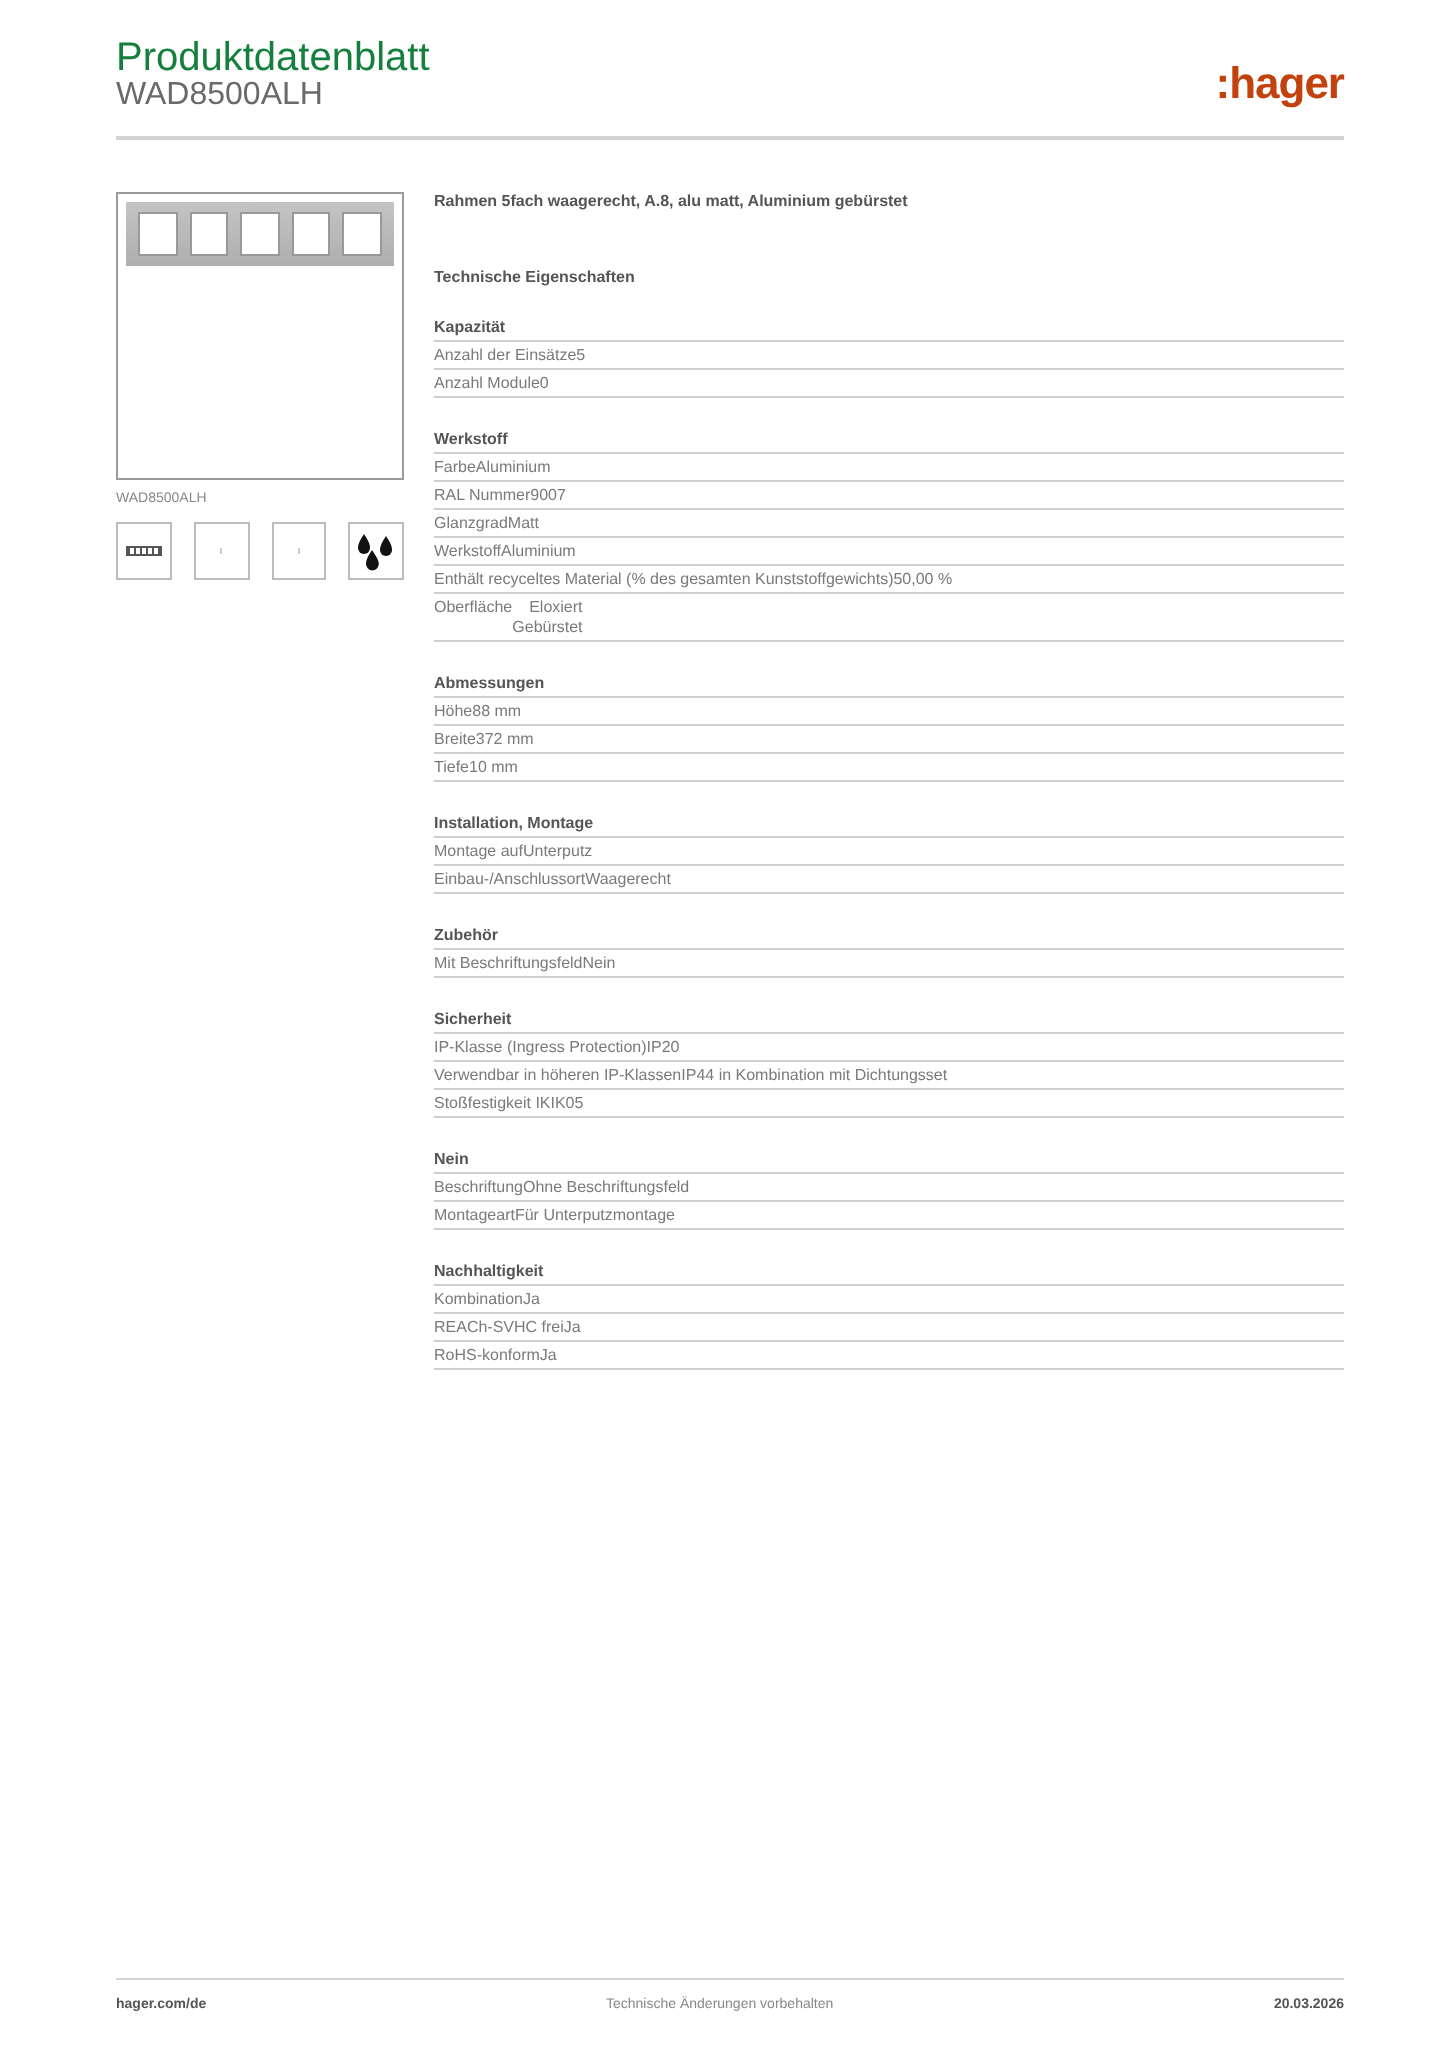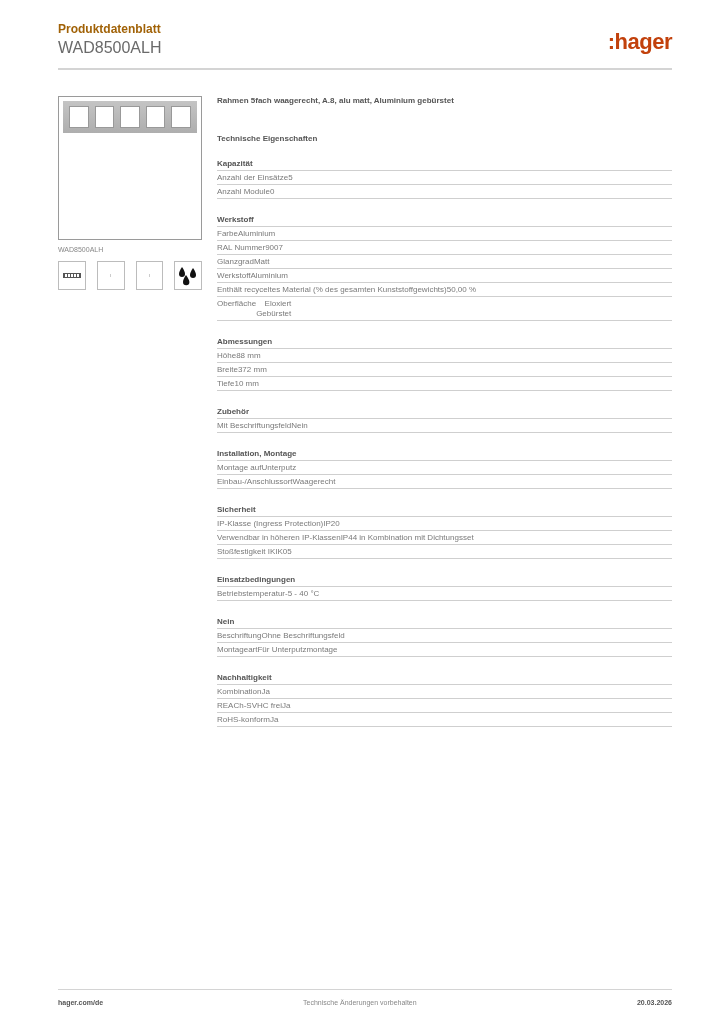--- a/index.html
+++ b/index.html
@@ -1,20 +1,20 @@
 <!DOCTYPE html>
 <html><head>
 <meta charset="utf-8">
 <style>
   * { box-sizing: border-box; margin: 0; padding: 0; }
   html, body { width: 724px; height: 1024px; background: #ffffff; }
   body { position: relative; font-family: "Liberation Sans", sans-serif; color: #555; overflow: hidden; }
 
   .header { position: absolute; left: 58px; top: 20px; width: 614px; }
-  .doc-title { font-size: 12px; font-weight: bold; color: #a16207; line-height: 19px; }
+  .doc-title { font-size: 20px; font-weight: normal; color: #15803d; line-height: 19px; }
   .doc-code { font-size: 16px; color: #6a6a6a; line-height: 18px; }
   .logo { position: absolute; right: 0; top: 9px; font-size: 22px; font-weight: bold; color: #c2410c; letter-spacing: -0.5px; }
   .header-rule { position: absolute; left: 58px; top: 68px; width: 614px; height: 2px; background: #d4d4d4; }
 
   .left { position: absolute; left: 58px; top: 96px; width: 144px; }
   .product-image { width: 144px; height: 144px; border: 1px solid #9a9a9a; position: relative; background: #fff; }
   .frame { position: absolute; left: 4px; top: 4px; width: 134px; height: 32px; background: linear-gradient(#c4c4c4, #aeaeae); display: flex; gap: 6px; padding: 5px 6px; }
   .frame .cell { flex: 1; background: #fff; border: 1px solid #999; }
   .image-caption { font-size: 7px; color: #888; margin-top: 6px; }
   .thumbs { display: flex; gap: 11px; margin-top: 8px; }
@@ -133,57 +133,50 @@
         <div class="row">
           <span class="lbl">Breite</span>
           <span class="val">372 mm</span>
         </div>
         <div class="row">
           <span class="lbl">Tiefe</span>
           <span class="val">10 mm</span>
         </div>
       </div>
       <div class="section">
+        <div class="section-title">Installation, Montage</div>
+        <div class="row">
+          <span class="lbl">Montage auf</span>
+          <span class="val">Unterputz</span>
+        </div>
+        <div class="row">
+          <span class="lbl">Einbau-/Anschlussort</span>
+          <span class="val">Waagerecht</span>
+        </div>
+      </div>
+      <div class="section">
         <div class="section-title">Zubehör</div>
         <div class="row">
           <span class="lbl">Mit Beschriftungsfeld</span>
           <span class="val">Nein</span>
         </div>
       </div>
       <div class="section">
-        <div class="section-title">Installation, Montage</div>
-        <div class="row">
-          <span class="lbl">Montage auf</span>
-          <span class="val">Unterputz</span>
-        </div>
-        <div class="row">
-          <span class="lbl">Einbau-/Anschlussort</span>
-          <span class="val">Waagerecht</span>
-        </div>
-      </div>
-      <div class="section">
         <div class="section-title">Sicherheit</div>
         <div class="row">
           <span class="lbl">IP-Klasse (Ingress Protection)</span>
           <span class="val">IP20</span>
         </div>
         <div class="row">
           <span class="lbl">Verwendbar in höheren IP-Klassen</span>
           <span class="val">IP44 in Kombination mit Dichtungsset</span>
         </div>
         <div class="row">
           <span class="lbl">Stoßfestigkeit IK</span>
           <span class="val">IK05</span>
-        </div>
-      </div>
-      <div class="section">
-        <div class="section-title">Einsatzbedingungen</div>
-        <div class="row">
-          <span class="lbl">Betriebstemperatur</span>
-          <span class="val">-5 - 40 °C</span>
         </div>
       </div>
       <div class="section">
         <div class="section-title">Nein</div>
         <div class="row">
           <span class="lbl">Beschriftung</span>
           <span class="val">Ohne Beschriftungsfeld</span>
         </div>
         <div class="row">
           <span class="lbl">Montageart</span>

